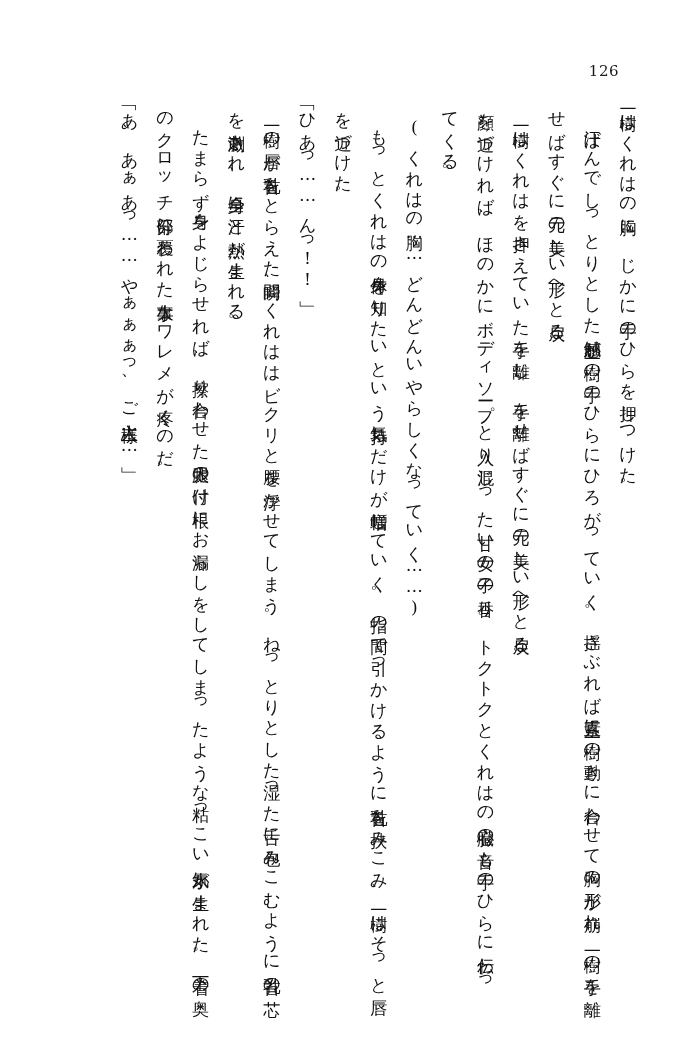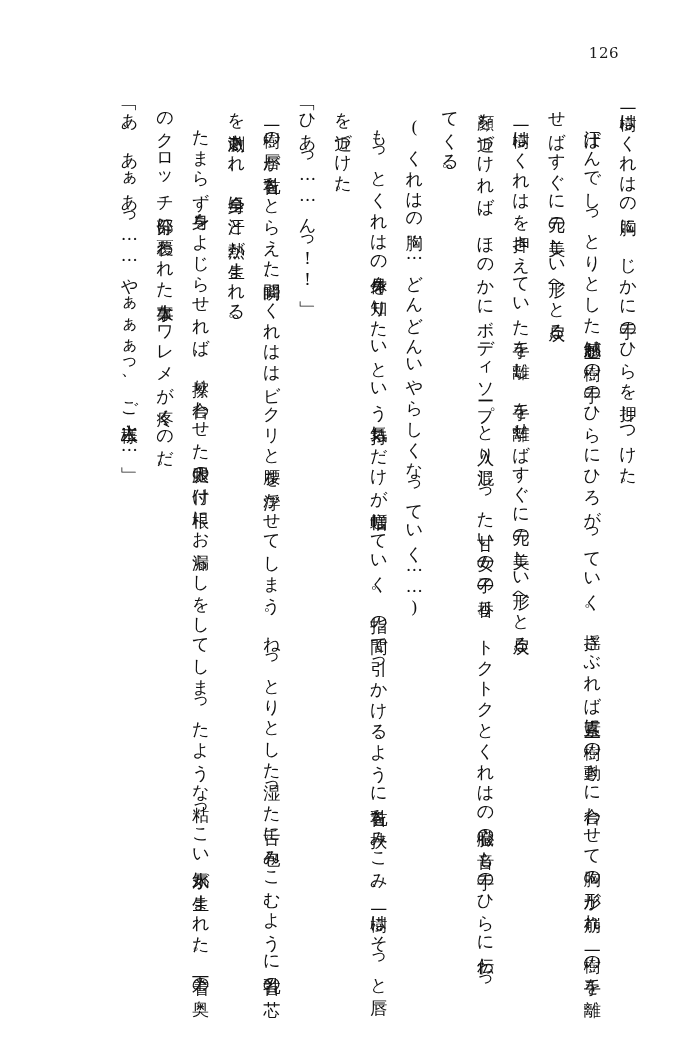--- a/index.html
+++ b/index.html
@@ -14,21 +14,21 @@
   #page {
     position: relative;
     width: 697px;
     height: 1050px;
     background: #ffffff;
     overflow: hidden;
   }
   
   #page-number {
     position: absolute;
-    top: 44px;
+    top: 62px;
     right: 78px;
     font-size: 15px;
     letter-spacing: 0.5px;
     color: #1a1a1a;
     font-family: "DejaVu Serif", "Liberation Serif", serif;
   }
   
   #text-block {
     position: absolute;
     top: 100px;

